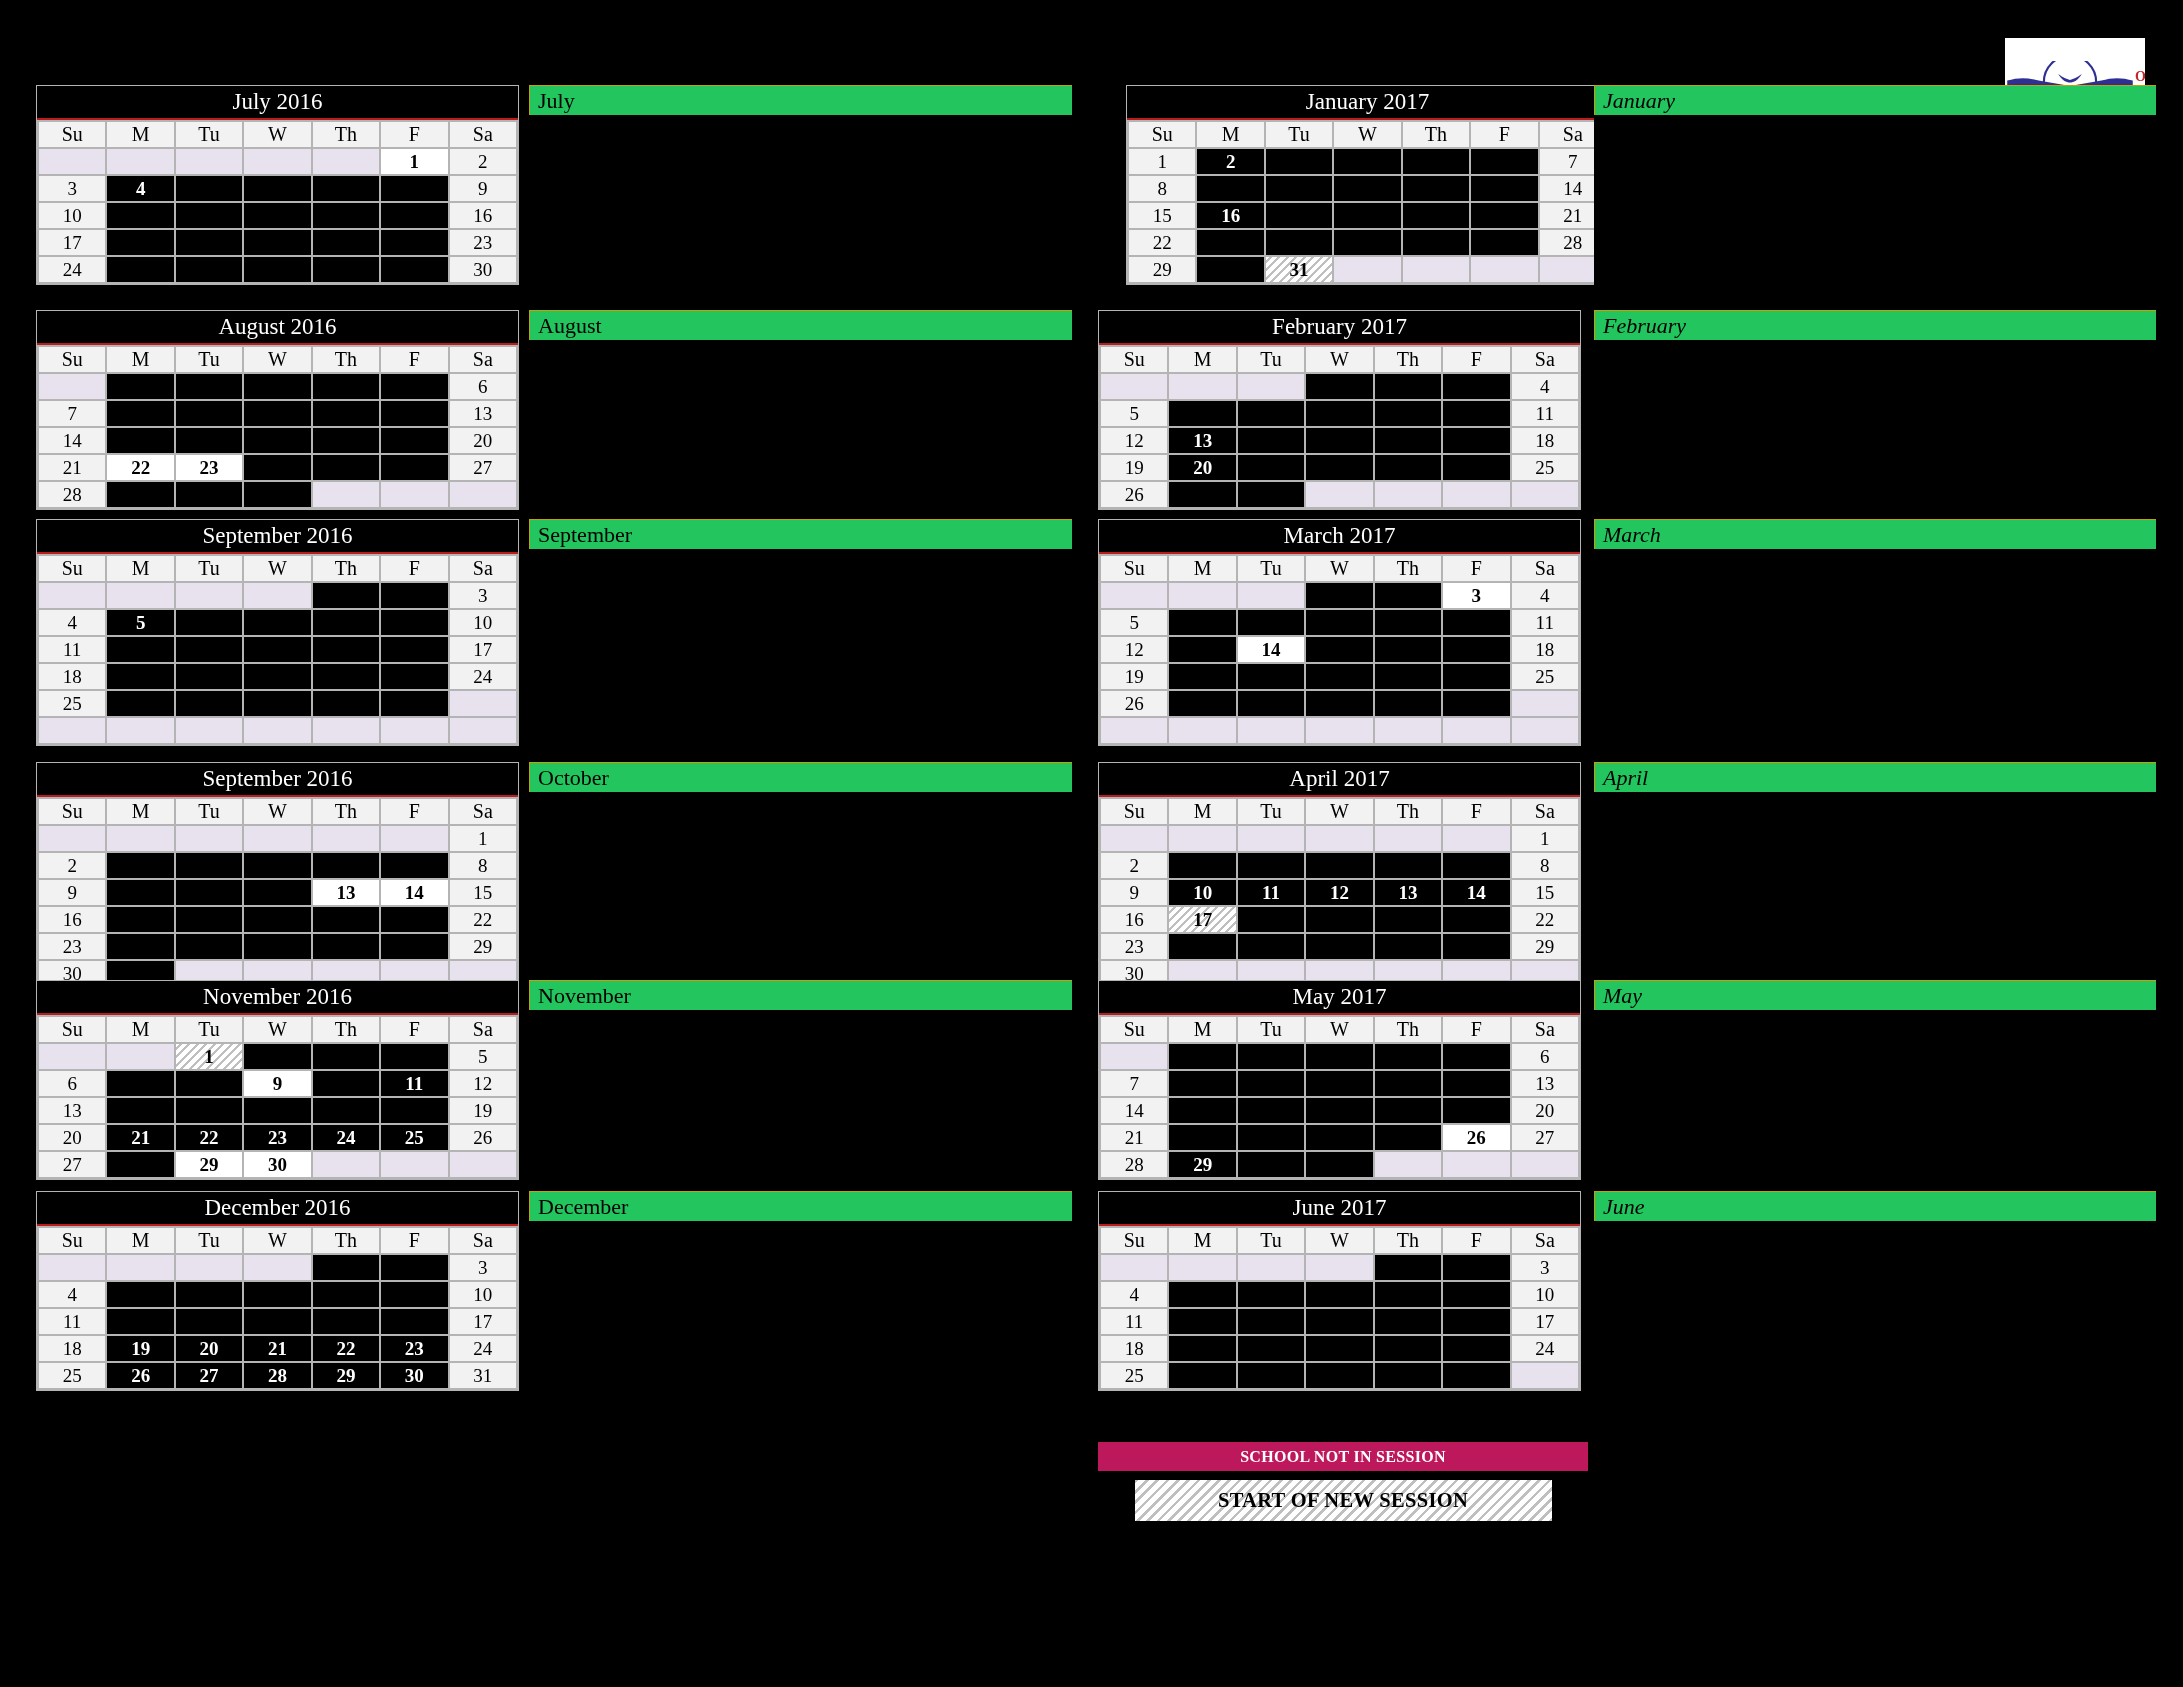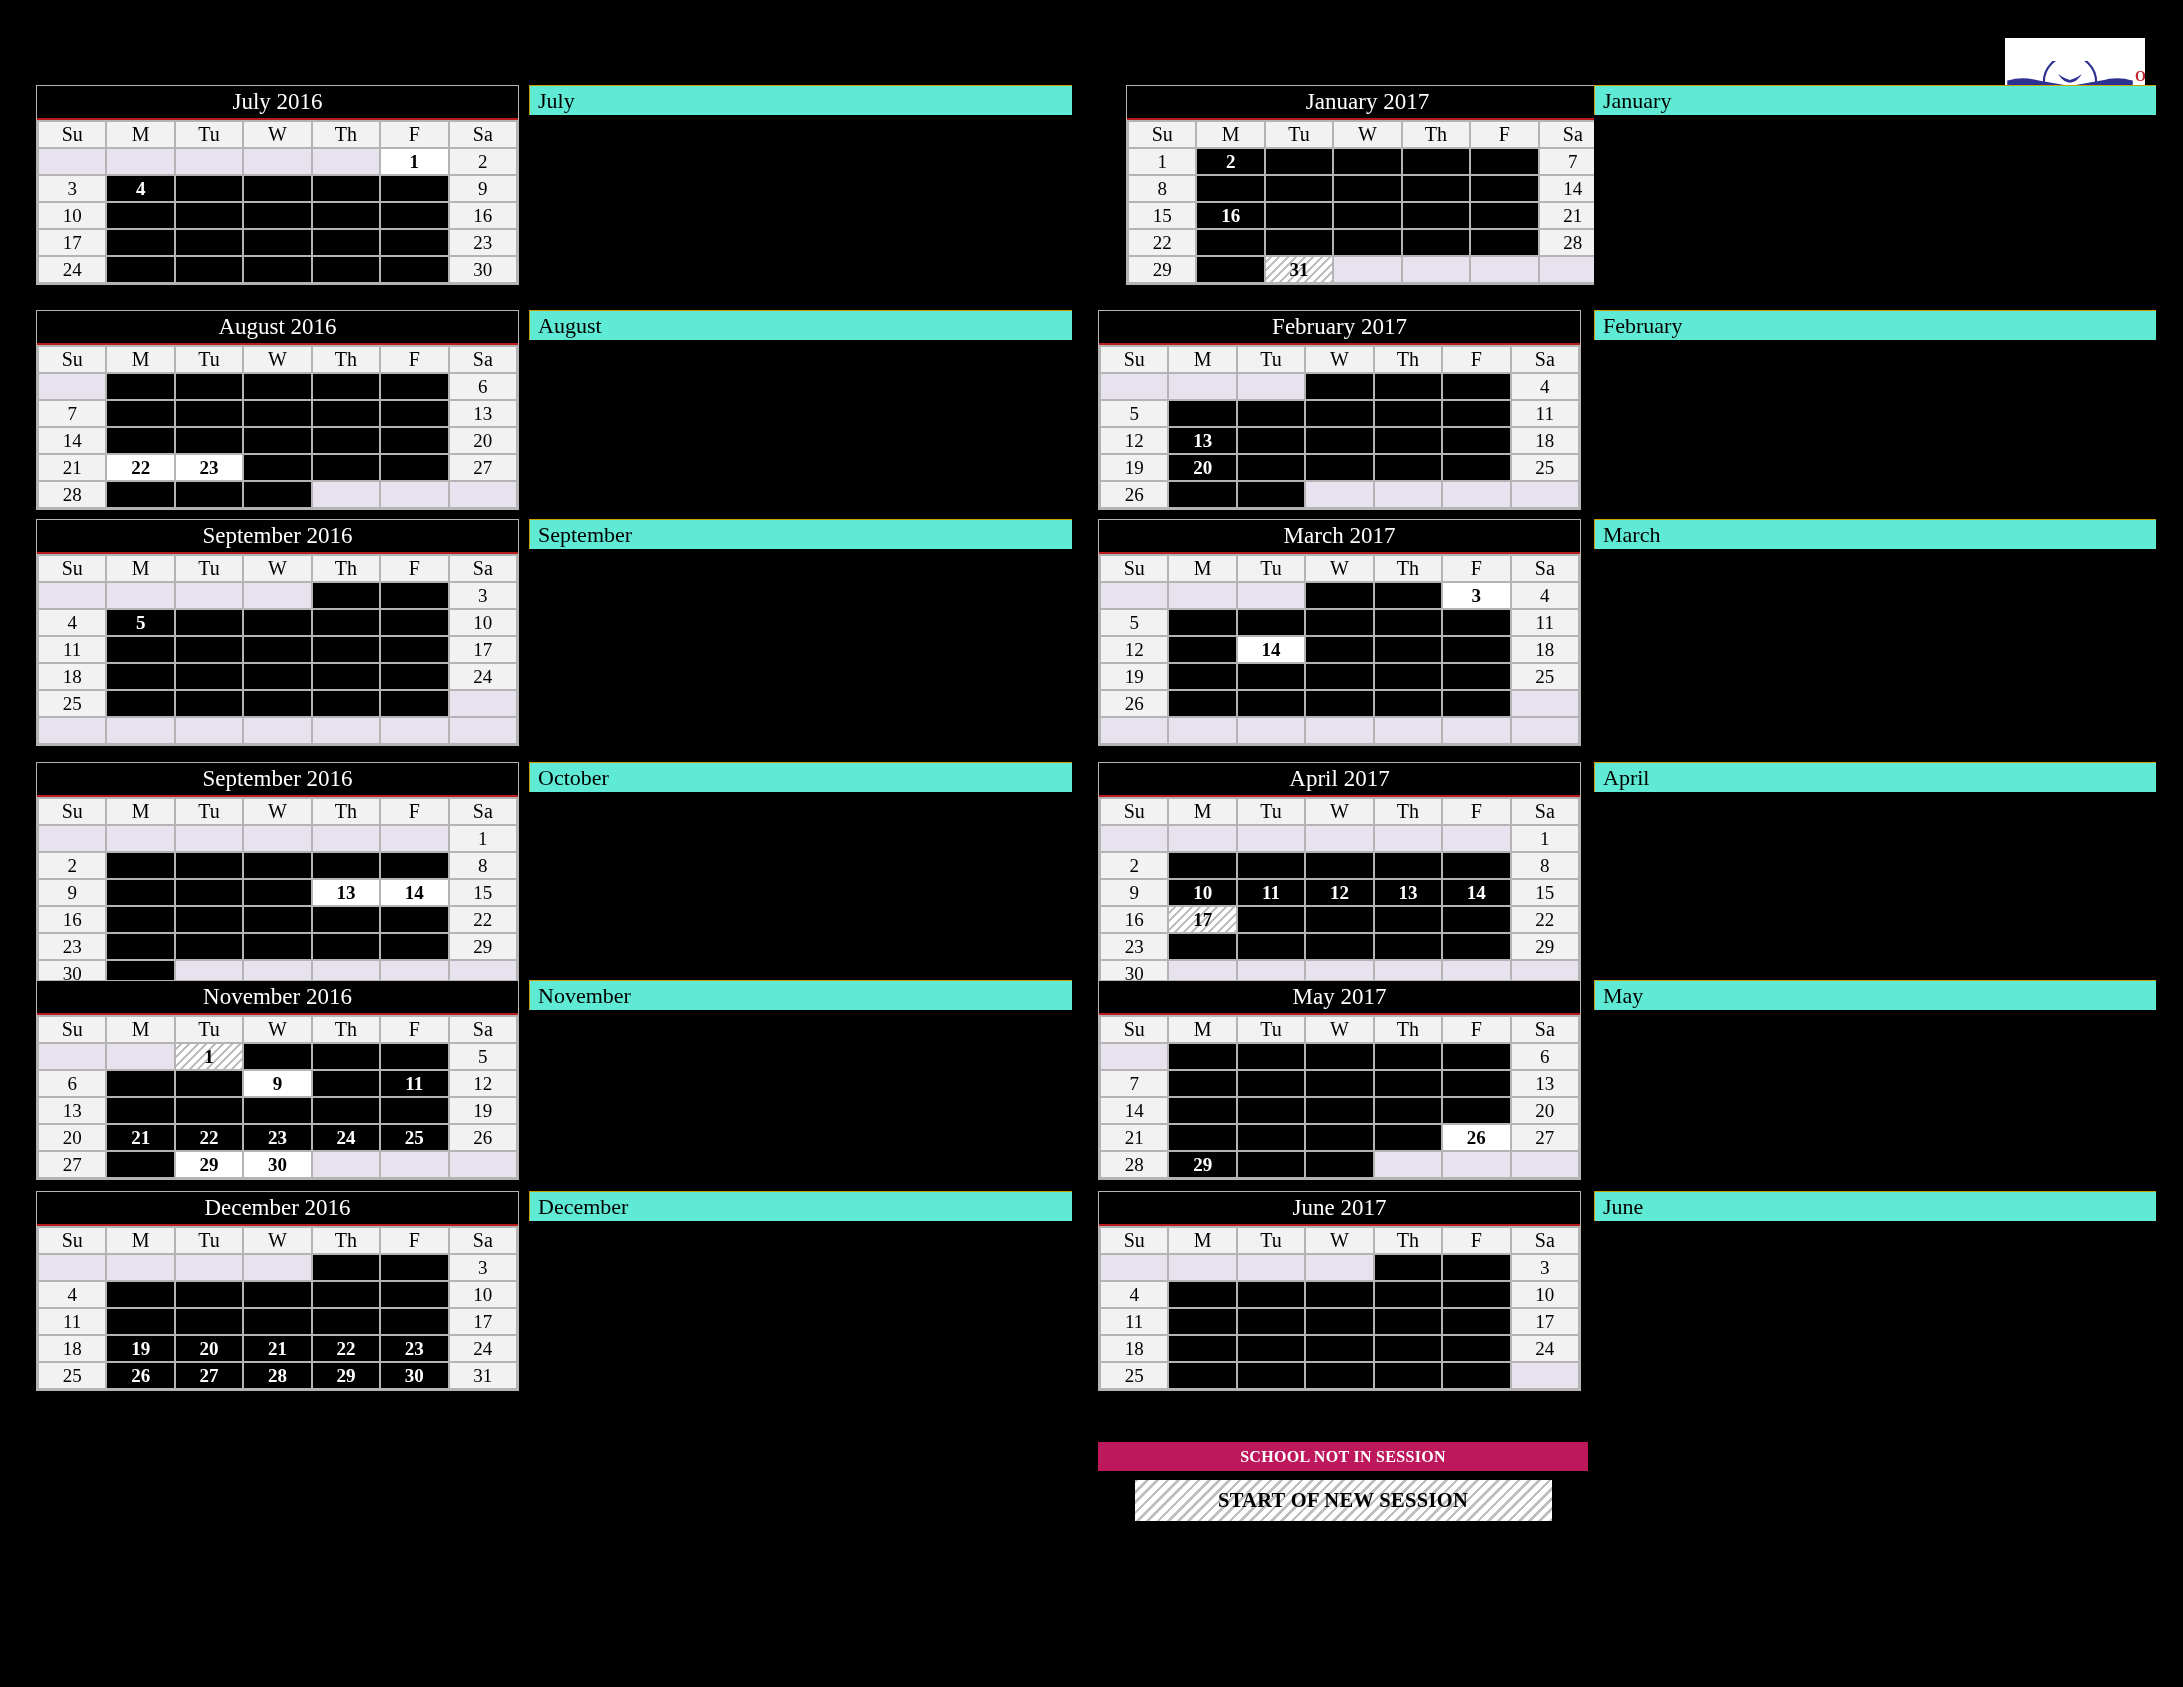--- a/index.html
+++ b/index.html
@@ -85,23 +85,23 @@
   td.off{background:#000000;color:#ffffff;font-weight:bold;}
   td.on{background:#ffffff;color:#000000;font-weight:bold;}
   td.quarter{
     background:#ffffff;color:#000000;font-weight:bold;
     background-image:repeating-linear-gradient(
        -45deg,#BFBFBF 0px,#BFBFBF 2px,#ffffff 2px,#ffffff 6px);
   }
 
   
   .note{position:absolute;width:543px;}
-  .note.wide{width:562px;}
+  .note.wide{width:562px;font-style:italic;}
   .note-head{
-    background:#5eead4;
+    background:#22c55e;
     color:#000000;
     font-size:22px;
     line-height:30px;
     height:30px;
     padding-left:8px;
     box-sizing:border-box;
     border-top:0.7px solid #C8A000;
     border-left:0.7px solid #C8A000;
     font-family:"Liberation Serif", serif;
     white-space:nowrap;

